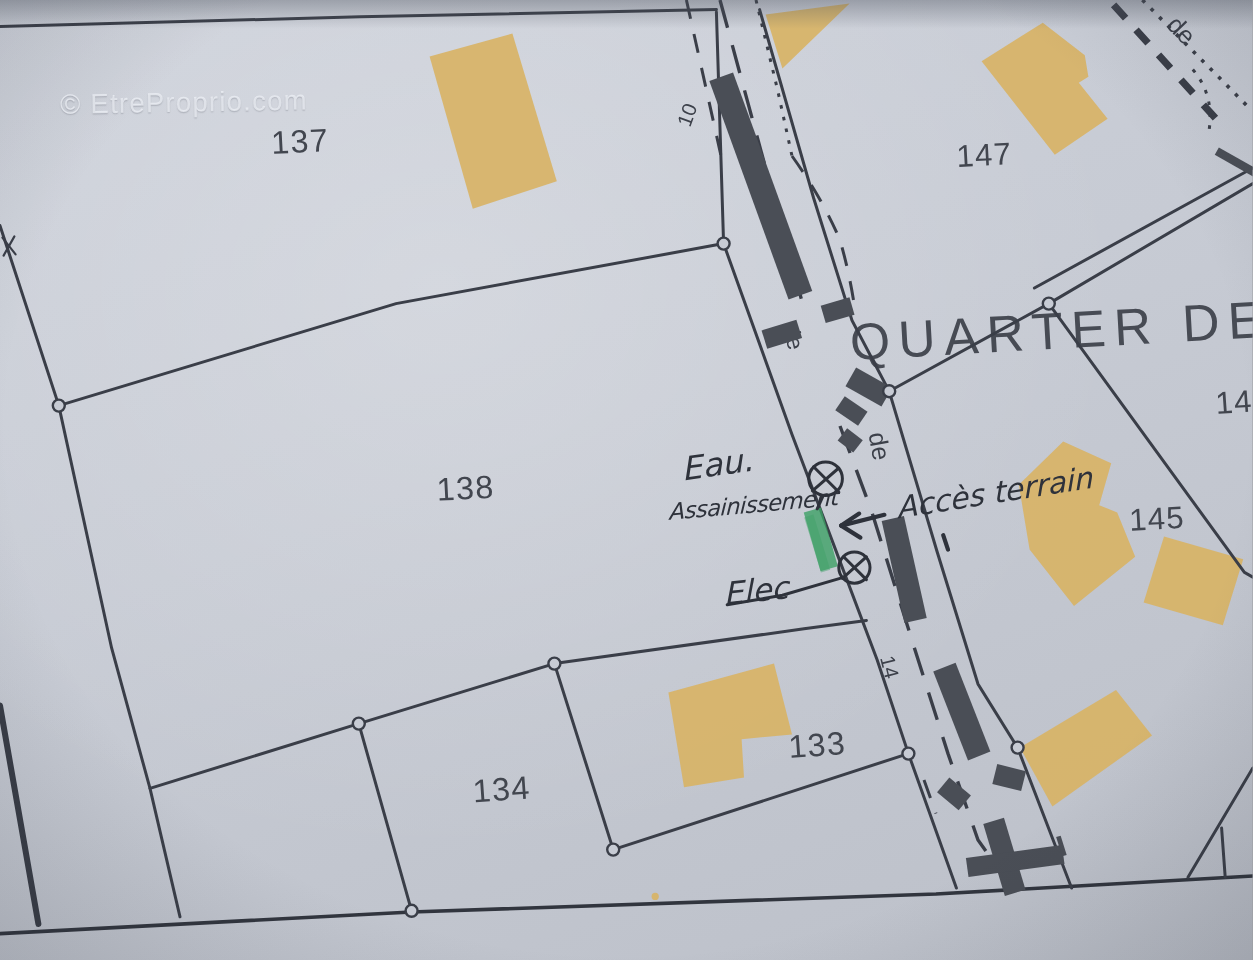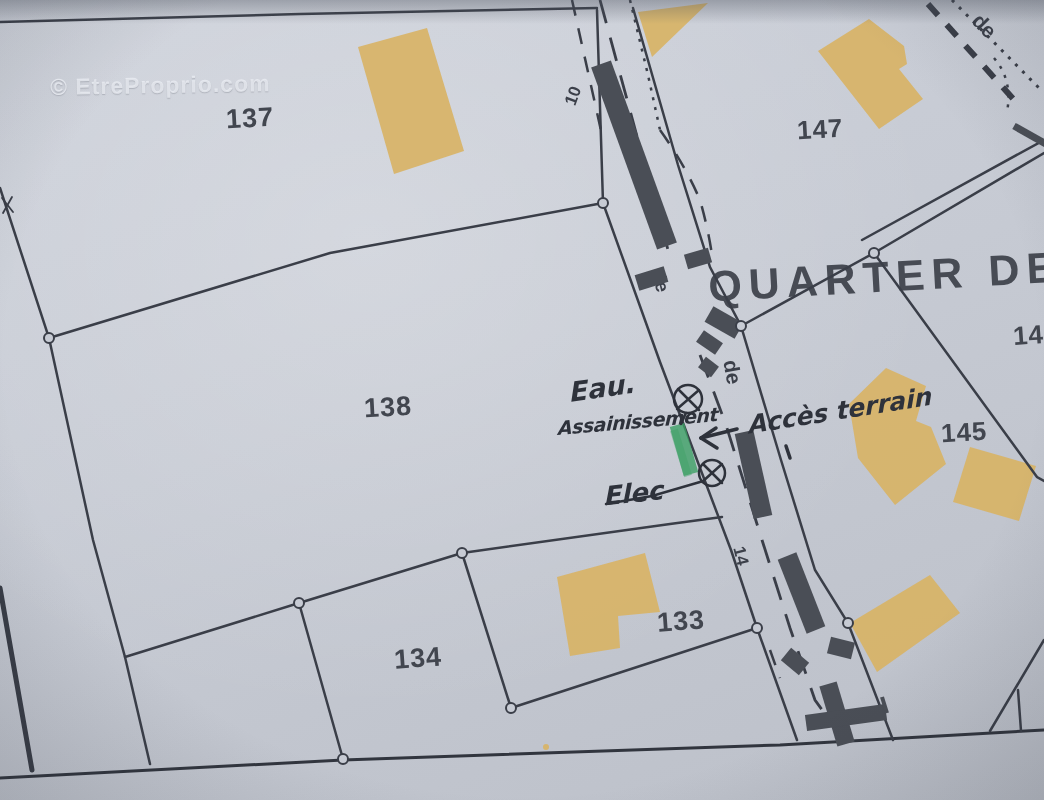--- a/index.html
+++ b/index.html
@@ -2,21 +2,20 @@
 <html style="--paper: #c7cbd4; --line: #3a3e48; --roadfill: #4a4e56; --building: #d8b366; --ink: #2e323b; --green: #3da065; --label: #42464f; --watermark: rgba(240,243,248,0.72);"><head>
 <meta charset="utf-8">
 <style>
   html,body{margin:0;padding:0;background:#888;}
   #photo{
     position:relative;width:1044px;height:800px;overflow:hidden;
     background:
       radial-gradient(ellipse at 35% 30%, rgba(255,255,255,0.22), rgba(255,255,255,0) 60%),
       linear-gradient(160deg, #cdd1da 0%, var(--paper,#c7cbd4) 45%, #bcc0c9 100%);
     font-family:"Liberation Sans", sans-serif;
-    font-weight:bold;
   }
   svg{position:absolute;left:0;top:0;pointer-events:none;}
   .lbl{position:absolute;color:var(--label,#42464f);white-space:nowrap;}
   .parcel{font-size:27px;letter-spacing:1px;}
   .street{font-size:43px;letter-spacing:7px;color:#474b54;}
   .meas{font-size:17px;color:#3c404a;}
   .particle{font-size:20px;color:#3c404a;}
   .hand{position:absolute;color:var(--ink,#2e323b);white-space:nowrap;
         font-family:"DejaVu Sans", sans-serif;font-style:italic;z-index:5;}
   #watermark{position:absolute;left:50px;top:72px;font-size:23px;letter-spacing:1px;

